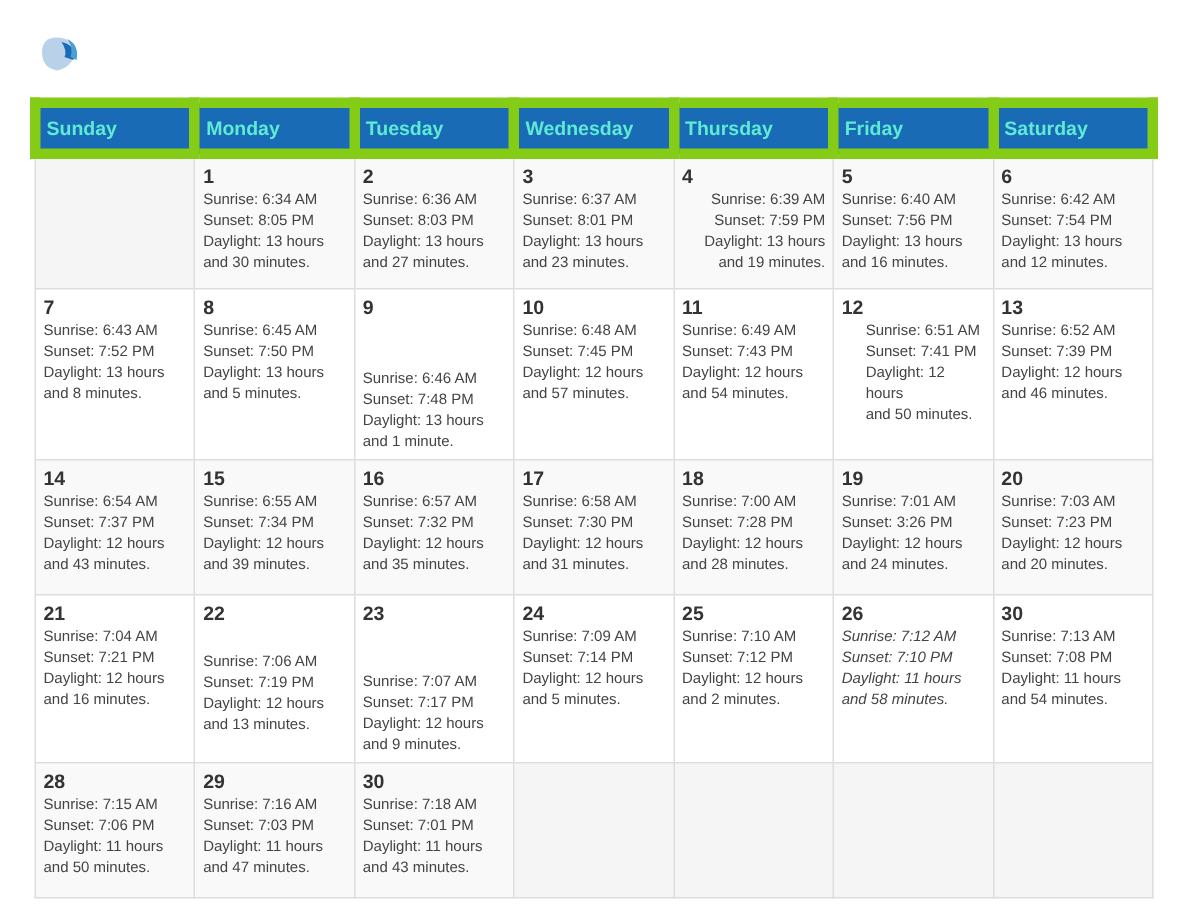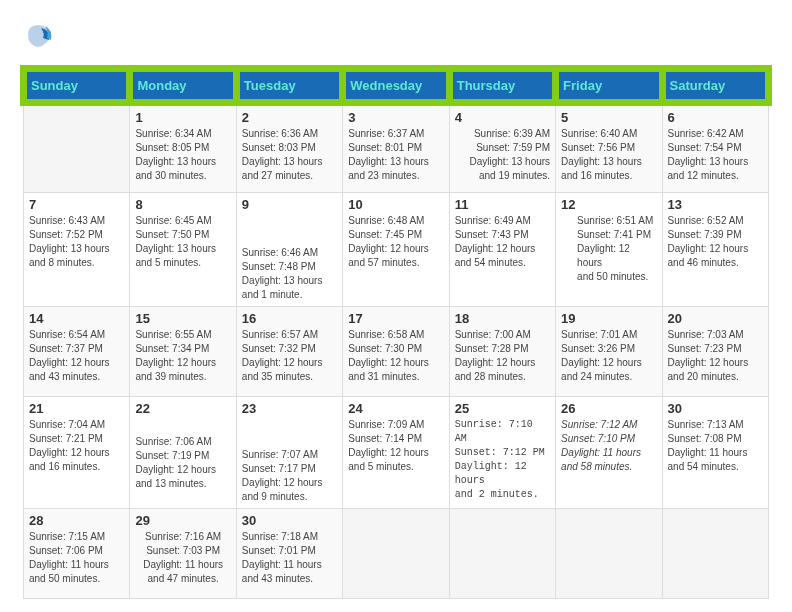--- a/index.html
+++ b/index.html
@@ -296,21 +296,21 @@
         </td>
         <td>
           <span class="day-number">24</span>
           <div class="cell-content" style="white-space: pre-line;">Sunrise: 7:09 AM
 Sunset: 7:14 PM
 Daylight: 12 hours
 and 5 minutes.</div>
         </td>
         <td>
           <span class="day-number">25</span>
-          <div class="cell-content" style="white-space: pre-line; font-family: Liberation Mono, monospace;">Sunrise: 7:10 AM
+          <div class="cell-content" style="white-space: pre-line;">Sunrise: 7:10 AM
 Sunset: 7:12 PM
 Daylight: 12 hours
 and 2 minutes.</div>
         </td>
         <td>
           <span class="day-number">26</span>
           <div class="cell-content" style="white-space: pre-line; font-style: italic;">Sunrise: 7:12 AM
 Sunset: 7:10 PM
 Daylight: 11 hours
 and 58 minutes.</div>
@@ -326,21 +326,21 @@
       <tr>
         <td>
           <span class="day-number">28</span>
           <div class="cell-content" style="white-space: pre-line;">Sunrise: 7:15 AM
 Sunset: 7:06 PM
 Daylight: 11 hours
 and 50 minutes.</div>
         </td>
         <td>
           <span class="day-number">29</span>
-          <div class="cell-content" style="white-space: pre-line; text-align: center;">Sunrise: 7:16 AM
+          <div class="cell-content" style="white-space: pre-line;">Sunrise: 7:16 AM
 Sunset: 7:03 PM
 Daylight: 11 hours
 and 47 minutes.</div>
         </td>
         <td>
           <span class="day-number">30</span>
           <div class="cell-content" style="white-space: pre-line;">Sunrise: 7:18 AM
 Sunset: 7:01 PM
 Daylight: 11 hours
 and 43 minutes.</div>

